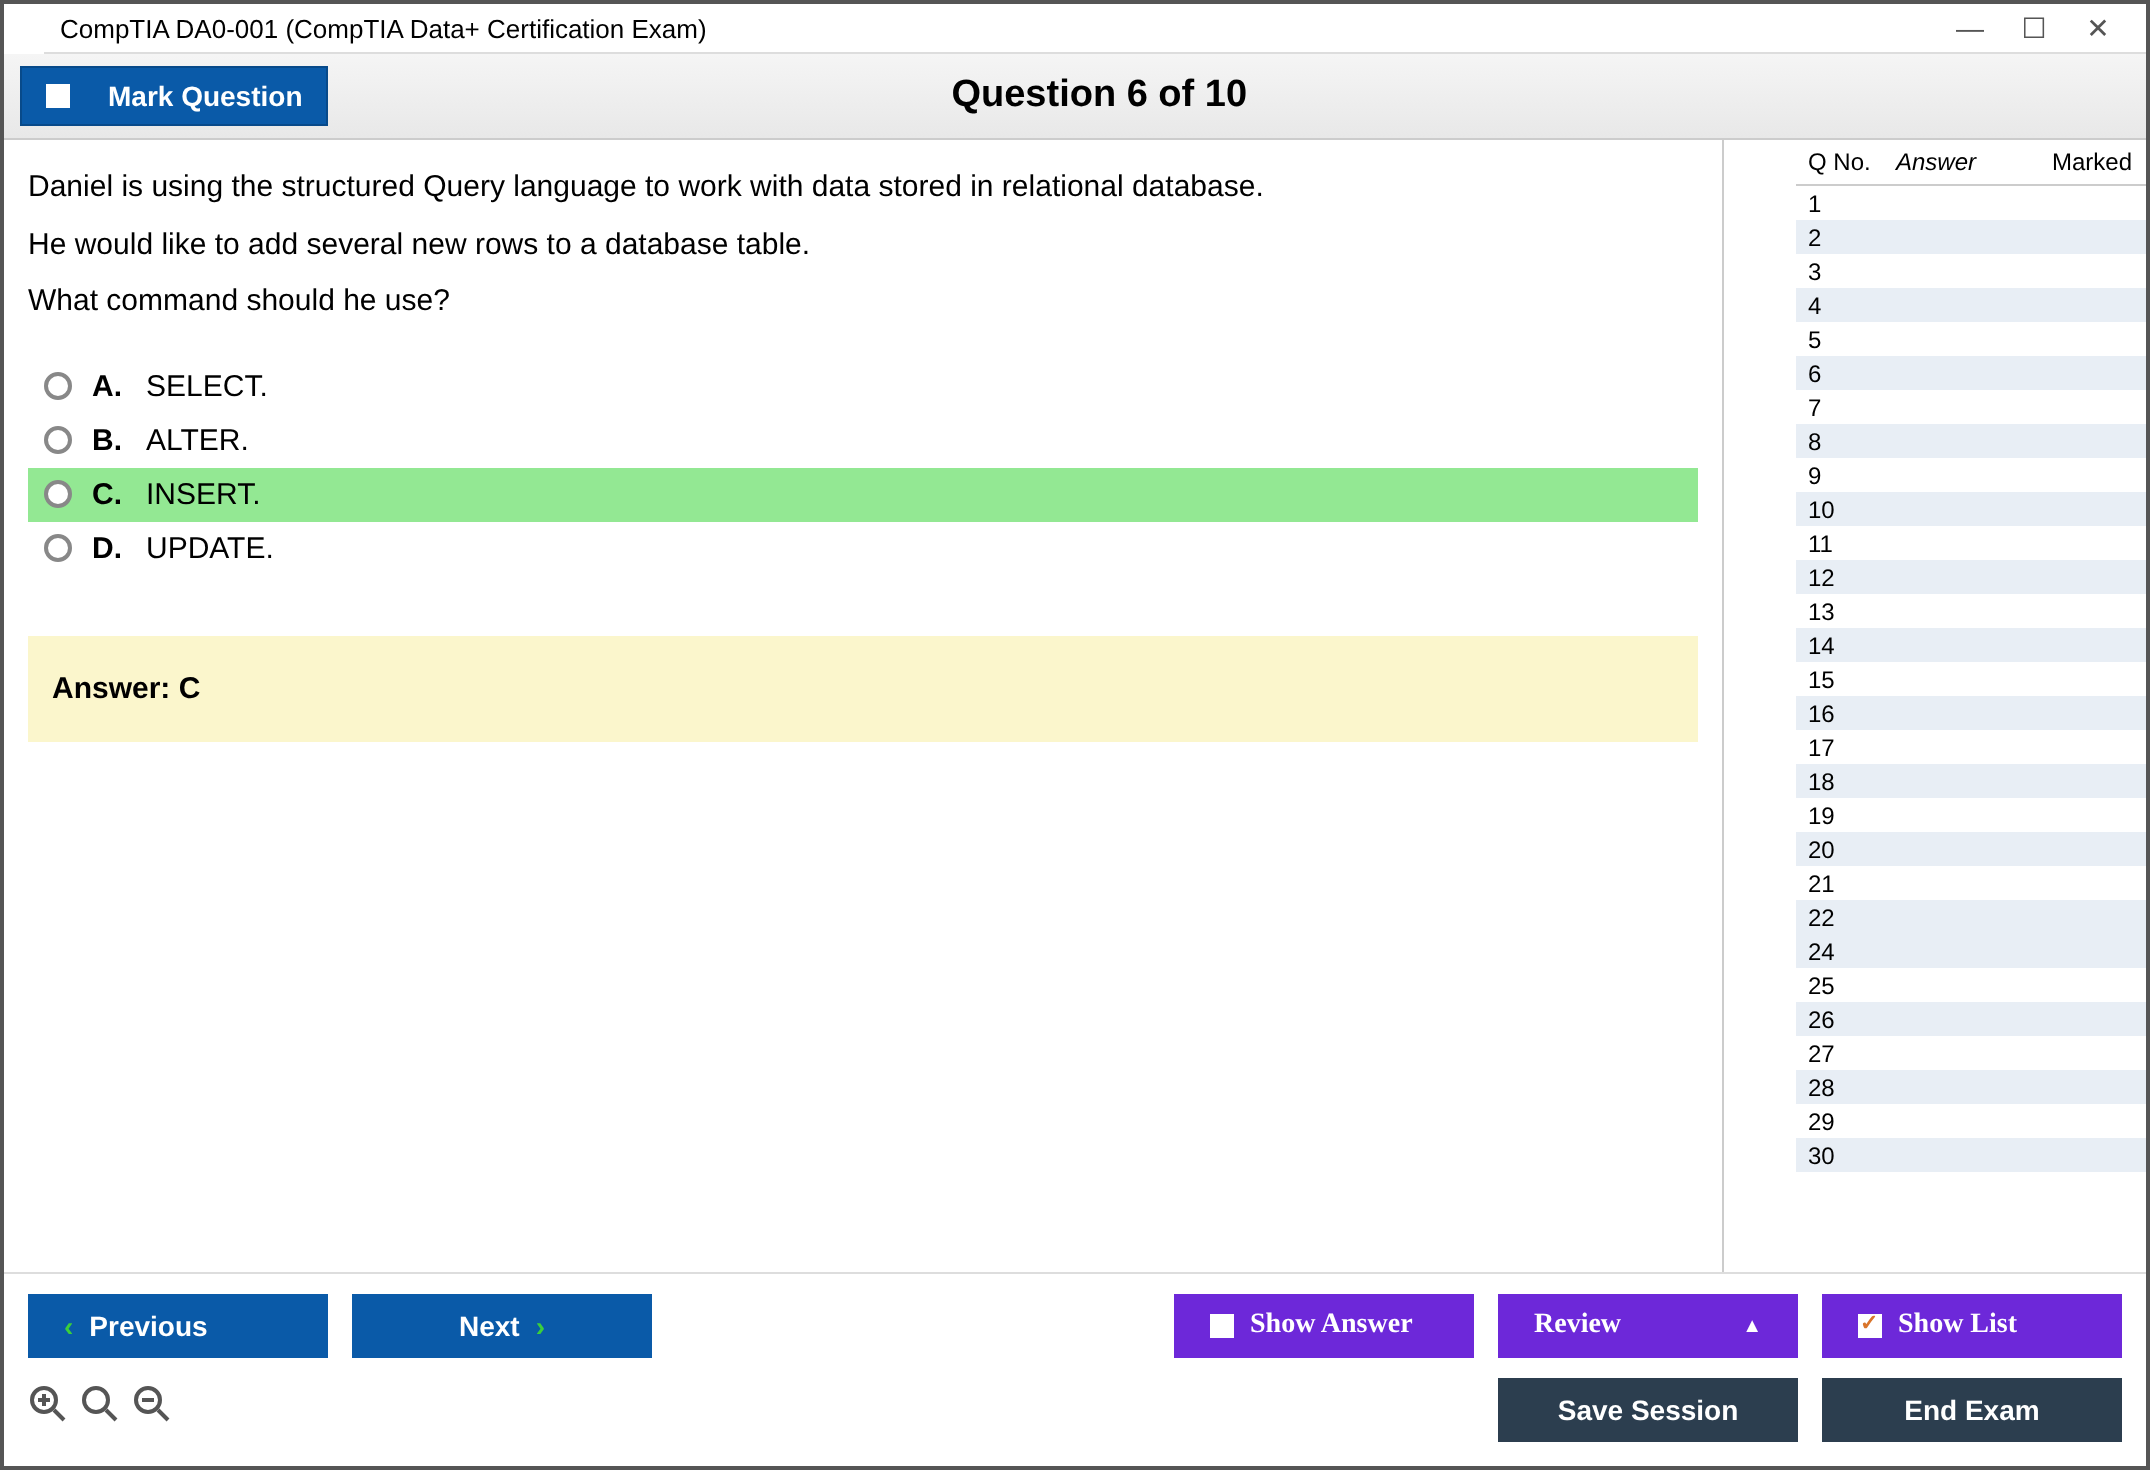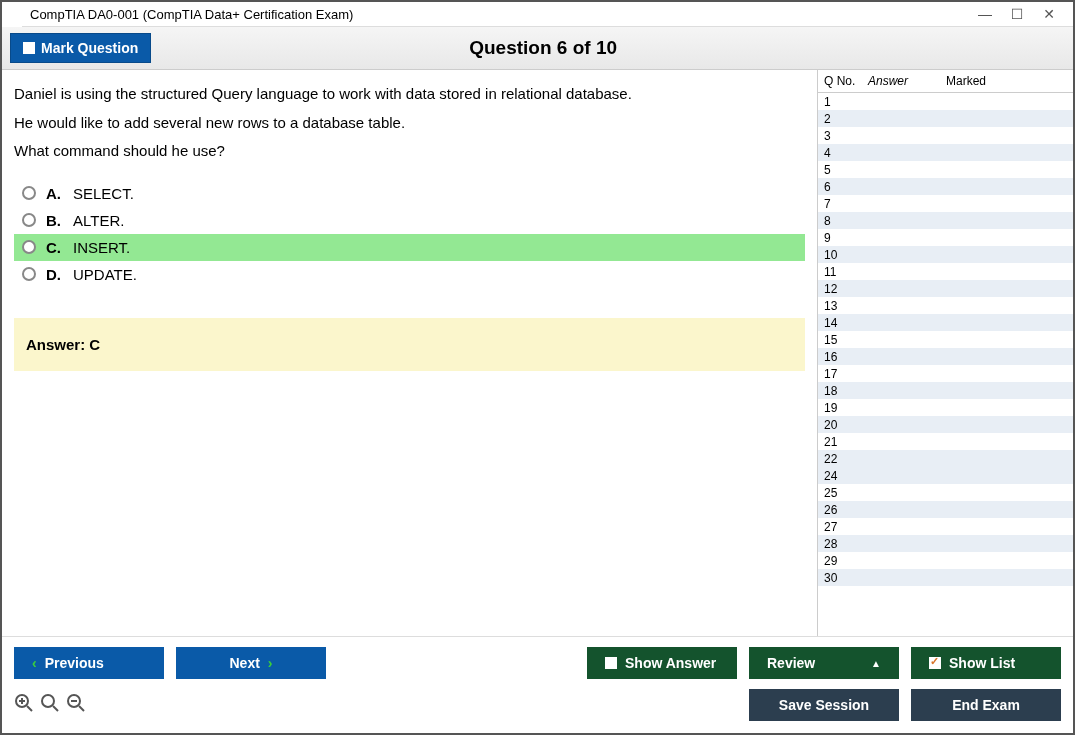--- a/index.html
+++ b/index.html
@@ -2,48 +2,48 @@
 <html><head>
 <meta charset="utf-8">
 <style>
 * { box-sizing: border-box; margin: 0; padding: 0; }
 body { font-family: Arial, sans-serif; background: #fff; }
 .app-window { width: 1075px; height: 735px; border: 2px solid #555; position: relative; display: flex; flex-direction: column; }
 .titlebar { display: flex; justify-content: space-between; align-items: center; padding: 4px 8px; font-size: 13px; background: #fff; border-bottom: 1px solid #ddd; margin-left: 20px; }
 .win-controls { display: flex; gap: 16px; align-items: center; padding-right: 8px; }
 .win-btn { width: 16px; height: 16px; display: flex; align-items: center; justify-content: center; color: #555; font-size: 14px; cursor: pointer; }
 .header-bar { display: flex; align-items: center; padding: 6px 8px; background: linear-gradient(#f5f5f5, #e8e8e8); border-bottom: 1px solid #ccc; }
-.mark-btn { background: #0a5aa8; color: #fff; padding: 6px 12px; font-weight: bold; font-size: 14px; display: flex; align-items: center; gap: 6px; cursor: pointer; border: 1px solid #084a8a; }
+.mark-btn { background: #0a5aa8; color: #fff; padding: 6px 12px; font-weight: bold; font-size: 14px; display: flex; align-items: center; gap: 19px; cursor: pointer; border: 1px solid #084a8a; }
 .mark-btn .cb { width: 12px; height: 12px; background: #fff; display: inline-block; }
 .q-title { flex: 1; text-align: center; font-weight: bold; font-size: 19px; }
 .content { flex: 1; display: flex; overflow: hidden; }
 .main-pane { flex: 1; padding: 10px 12px; overflow-y: auto; }
 .qtext { font-size: 15px; line-height: 1.9; margin-bottom: 14px; }
 .options { margin-top: 4px; }
 .option { display: flex; align-items: center; gap: 10px; padding: 5px 8px; font-size: 15px; cursor: pointer; }
 .option.highlight { background: #93e893; }
 .radio { width: 14px; height: 14px; border: 2px solid #888; border-radius: 50%; flex-shrink: 0; background: #fff; }
 .opt-letter { font-weight: bold; margin-right: 2px; }
 .answer-box { margin-top: 30px; background: #fbf6cc; padding: 18px 12px; font-weight: bold; font-size: 15px; }
-.side-pane { width: 256px; border-left: 1px solid #ccc; display: flex; flex-direction: column; font-size: 12px; }
+.side-pane { width: 212px; border-left: 1px solid #ccc; display: flex; flex-direction: column; font-size: 12px; padding-left: 36px; }
 .side-header { display: flex; padding: 4px 6px; border-bottom: 1px solid #ccc; font-size: 12px; }
 .side-header .col-q { width: 44px; }
 .side-header .col-a { width: 78px; font-style: italic; }
 .side-header .col-m { flex: 1; }
 .side-list { flex: 1; overflow-y: scroll; }
 .side-row { display: flex; padding: 1px 6px; font-size: 12px; height: 17px; align-items: center; }
 .side-row.even { background: #e8eef5; }
 .side-row .col-q { width: 44px; }
 .side-row .col-a { width: 78px; }
 .side-row .col-m { flex: 1; }
 .footer { padding: 10px 12px 12px; background: #fff; border-top: 1px solid #ddd; }
 .footer-row { display: flex; align-items: center; gap: 12px; margin-bottom: 10px; }
 .btn { padding: 8px 18px; color: #fff; font-weight: bold; font-size: 14px; cursor: pointer; display: flex; align-items: center; gap: 8px; border: none; }
 .btn-blue { background: #0a5aa8; }
-.btn-orange { background: #14532d; }
+.btn-orange { background: #6d28d9; font-family: Liberation Serif, serif; }
 .btn-dark { background: #2c3e4f; }
 .btn .cb { width: 12px; height: 12px; background: #fff; display: inline-block; }
 .btn .cb.checked { background: #fff; position: relative; }
 .btn .cb.checked::after { content: "✓"; color: #d9752b; position: absolute; font-size: 11px; top: -2px; left: 1px; font-weight: bold; }
 .chev { font-size: 14px; }
 .chev-green { color: #3bcf3b; }
 .spacer { flex: 1; }
 .zoom-ctrls { display: flex; gap: 6px; color: #555; font-size: 20px; }
 .zoom-ic { cursor: pointer; }
 .footer-row2 { display: flex; align-items: center; gap: 12px; }

